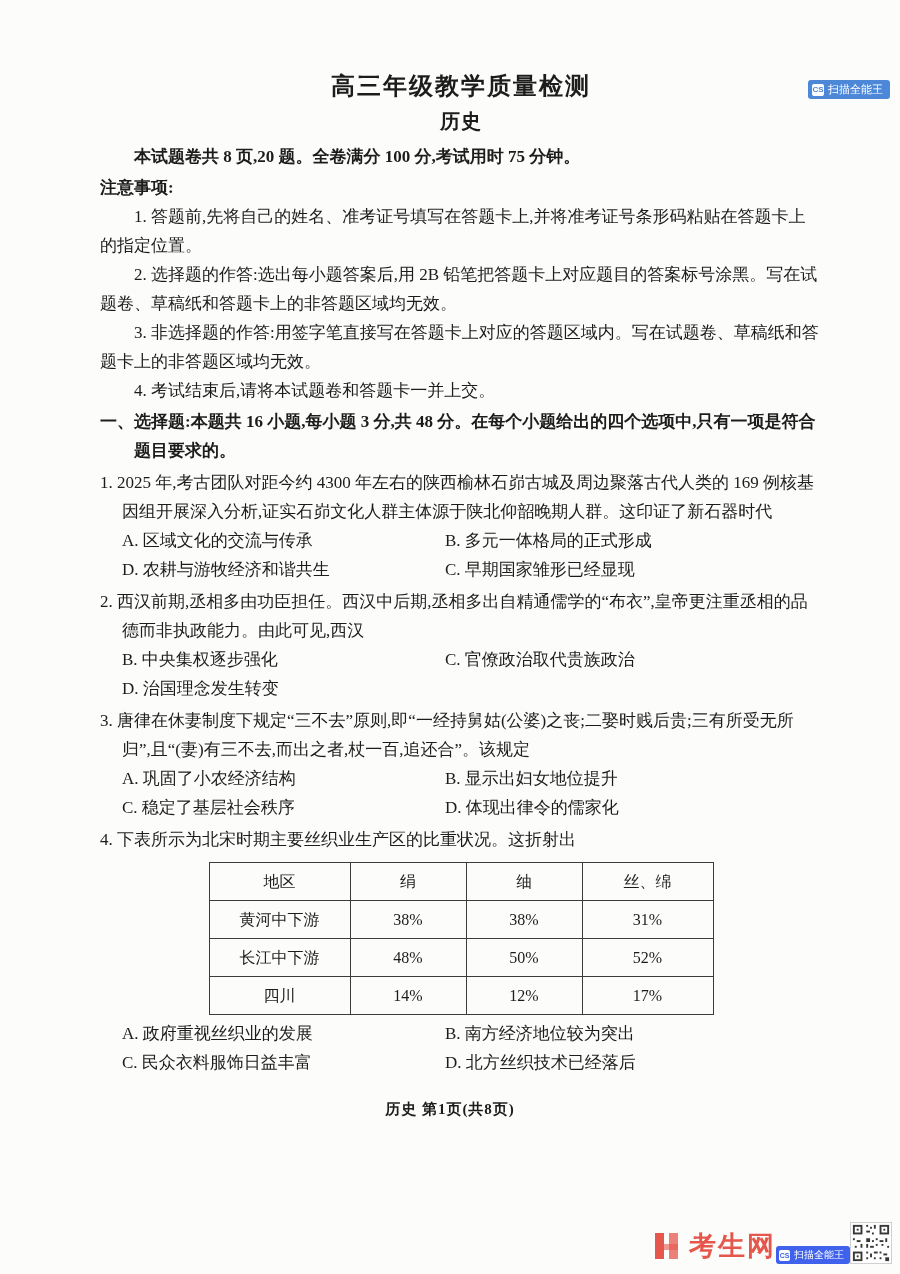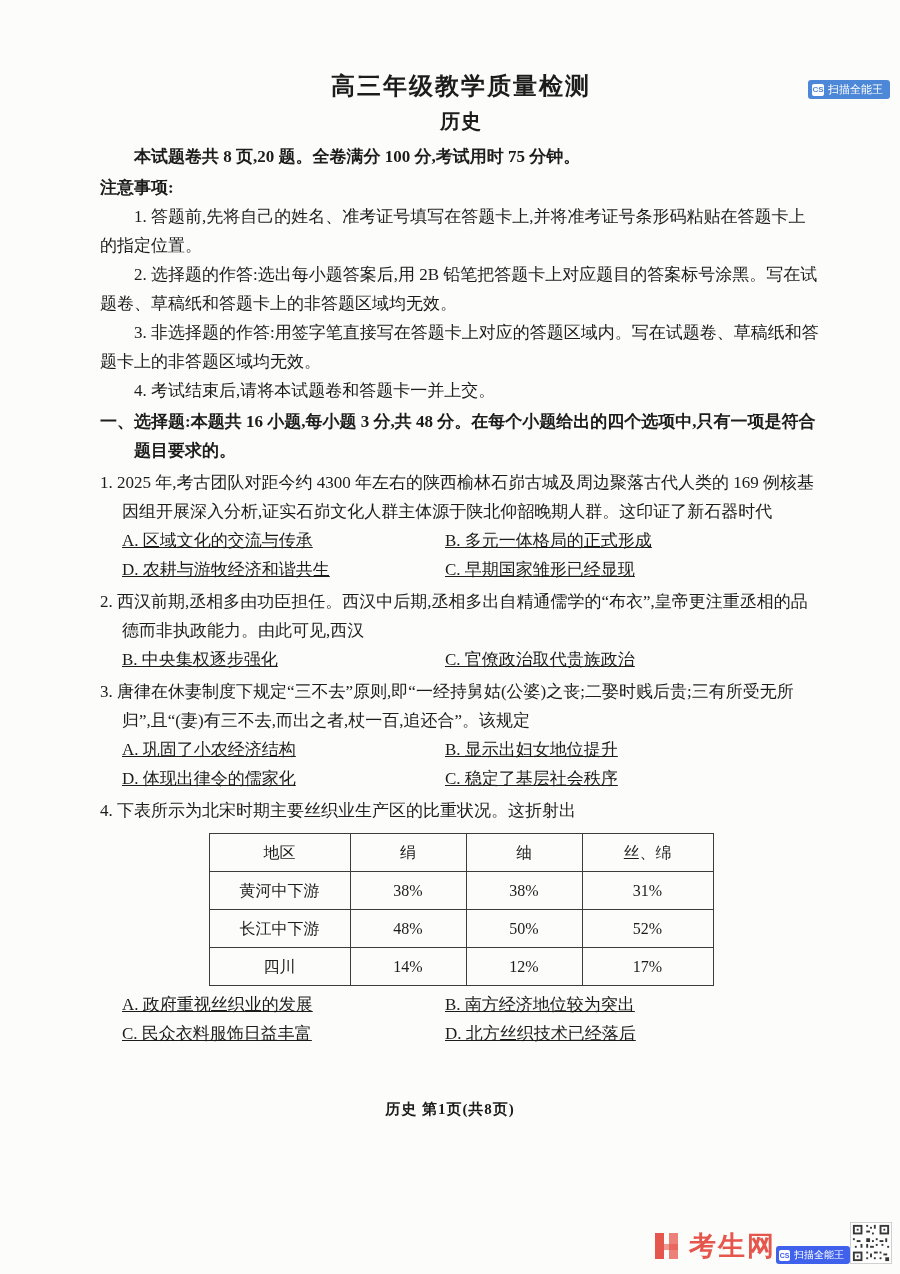--- a/index.html
+++ b/index.html
@@ -44,21 +44,21 @@
     text-indent:-2em;
   }
   .question{margin-top:3px;}
   .stem{margin:0;padding-left:22px;text-indent:-22px;}
   .options{
     margin-left:22px;
     display:grid;
     grid-template-columns:323px 1fr;
     column-gap:0;
   }
-  .opt{white-space:nowrap;text-decoration:underline;}
+  .opt{white-space:nowrap;}
   table.q-table{
     border-collapse:collapse;
     margin:8px auto 4px auto;
     font-size:16px;
   }
   table.q-table th,table.q-table td{
     border:1px solid #3c3c3c;
     padding:4px 10px;
     text-align:center;
     font-weight:normal;
@@ -171,30 +171,31 @@
         <span class="opt">D. 农耕与游牧经济和谐共生</span>
         <span class="opt">C. 早期国家雏形已经显现</span>
       </div>
     </div>
 
     <div class="question">
       <p class="stem">2. 西汉前期,丞相多由功臣担任。西汉中后期,丞相多出自精通儒学的“布衣”,皇帝更注重丞相的品德而非执政能力。由此可见,西汉</p>
       <div class="options">
         <span class="opt">B. 中央集权逐步强化</span>
         <span class="opt">C. 官僚政治取代贵族政治</span>
+        <span class="opt">D. 治国理念发生转变</span>
       </div>
     </div>
 
     <div class="question">
       <p class="stem">3. 唐律在休妻制度下规定“三不去”原则,即“一经持舅姑(公婆)之丧;二娶时贱后贵;三有所受无所归”,且“(妻)有三不去,而出之者,杖一百,追还合”。该规定</p>
       <div class="options">
         <span class="opt">A. 巩固了小农经济结构</span>
         <span class="opt">B. 显示出妇女地位提升</span>
+        <span class="opt">C. 稳定了基层社会秩序</span>
         <span class="opt">D. 体现出律令的儒家化</span>
-        <span class="opt">C. 稳定了基层社会秩序</span>
       </div>
     </div>
 
     <div class="question">
       <p class="stem">4. 下表所示为北宋时期主要丝织业生产区的比重状况。这折射出</p>
 
       <table class="q-table">
         <thead>
           <tr>
             <th>地区</th>

